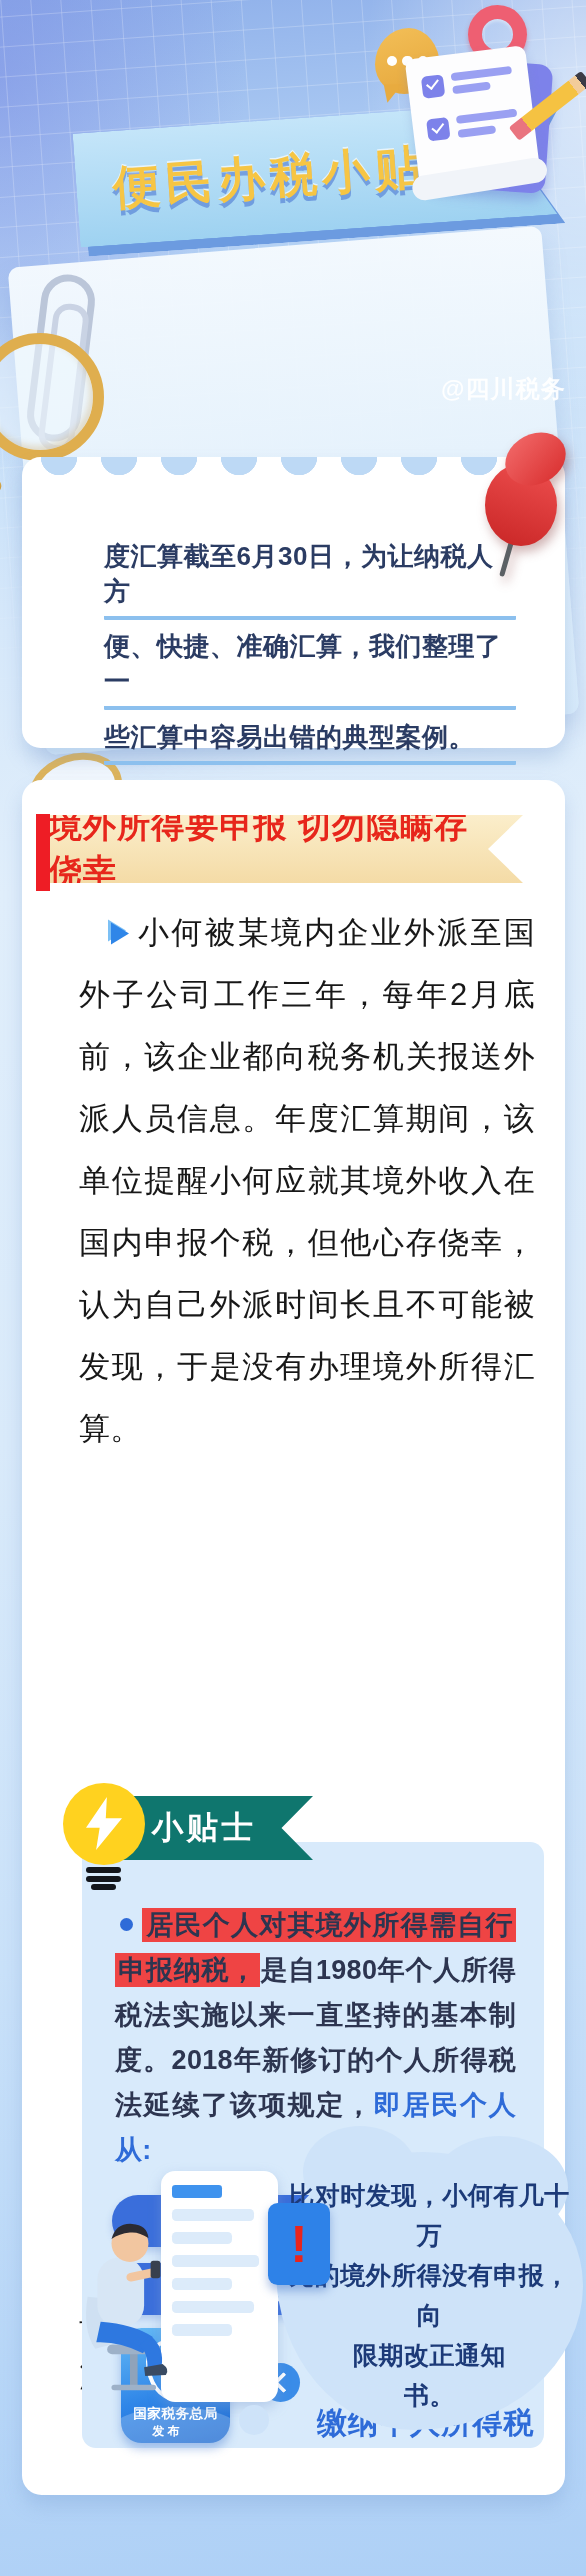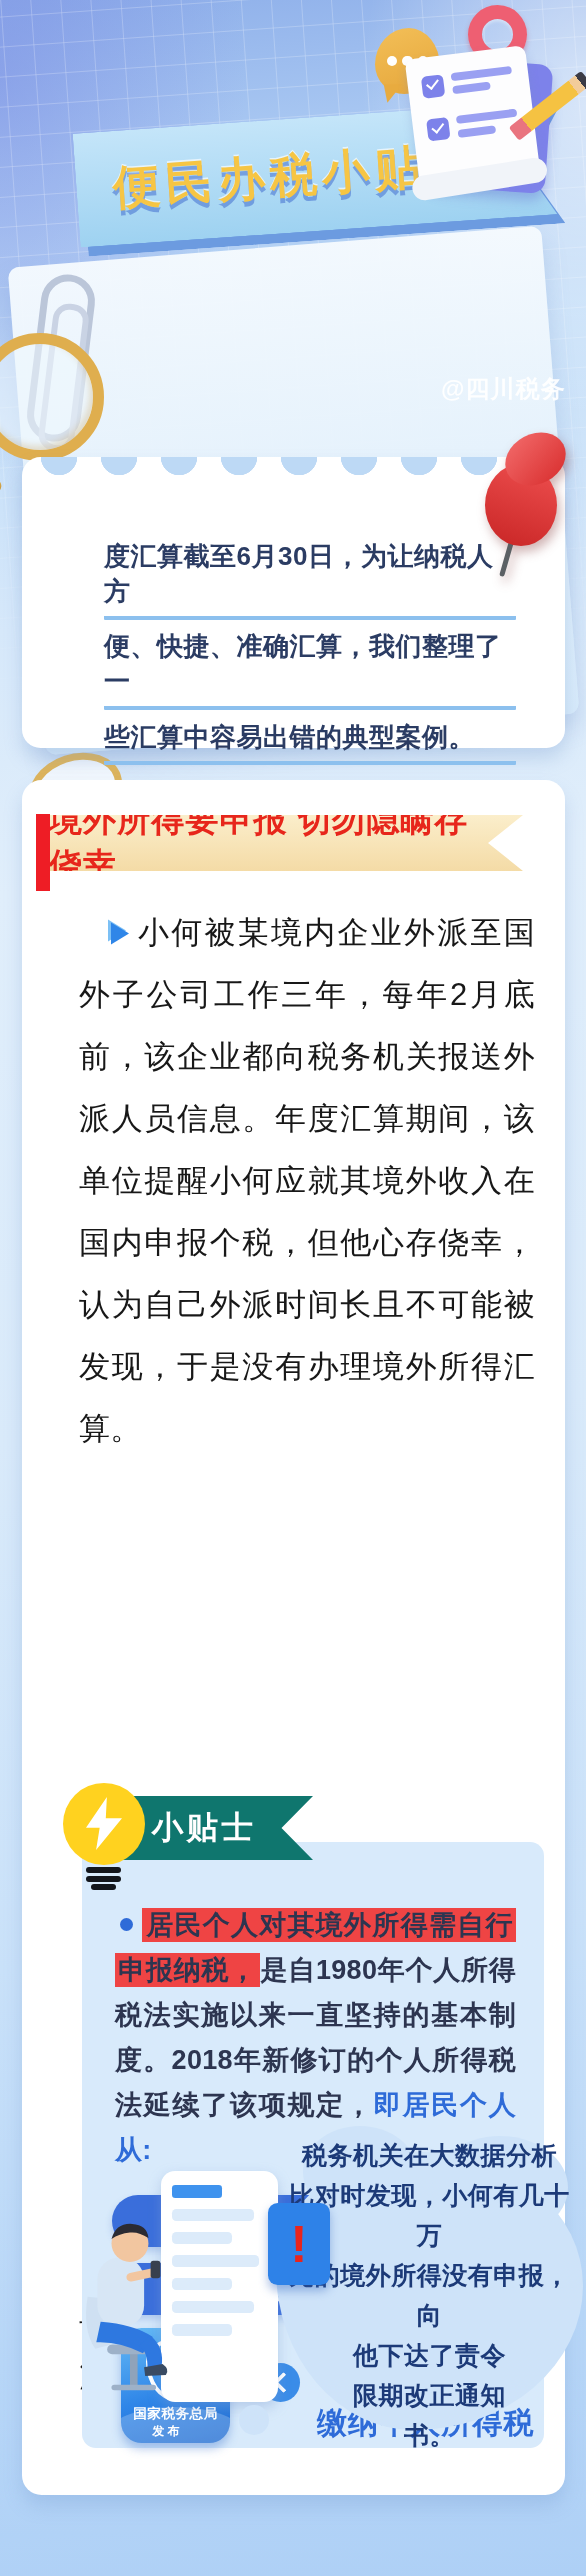--- a/index.html
+++ b/index.html
@@ -98,21 +98,21 @@
     box-shadow:0 11px 18.5px rgba(115,150,205,.28); }
   .card1{ top:457px; height:291px; border-radius:18.5px; padding:82px 49px 0 82px; }
   .scallops{ position:absolute; top:-0.5px; left:18.5px; right:18.5px; height:36px;
     background-image:radial-gradient(circle at 18px 0px, #bdd9f5 0 18px, transparent 18.5px);
     background-size:60px 36px; background-repeat:repeat-x; }
   .intro-line{ font-size:26px; font-weight:600; color:#2b3c63; letter-spacing:0.5px;
     padding-bottom:6.5px; border-bottom:4.3px solid #8cc0ee; margin-bottom:9.8px; border-radius:1.1px; }
   .intro-indent{ text-indent:52px; }
   .card2{ top:780px; height:1715px; border-radius:19.6px; }
   .redbar{ position:absolute; left:14px; top:34px; width:14px; height:77px; background:#ee1d25; z-index:7; }
-  .sec-banner{ position:absolute; left:27px; top:35px; width:474px; height:56px; z-index:6;
+  .sec-banner{ position:absolute; left:27px; top:35px; width:474px; height:68px; z-index:6;
     background:linear-gradient(180deg,#fbeecb,#f4dba6);
     clip-path:polygon(0 0,100% 0,calc(100% - 35px) 50%,100% 100%,0 100%);
     display:flex; align-items:center; justify-content:center; padding-right:30px; }
   .sec-title{ font-size:33px; font-weight:900; color:#e7261b; letter-spacing:1.1px; }
   .para{ position:absolute; left:57px; right:30px; font-size:31px; line-height:62px;
     font-weight:500; color:#181818; text-align:justify; letter-spacing:0.3px; }
   .para1{ top:122px; }
   .para2{ top:1443px; }
   .tri{ display:inline-block; width:0; height:0; border-top:11px solid transparent;
     border-bottom:11px solid transparent; border-left:18.5px solid #2f86e8; margin:0 7.6px 0 31.5px;
@@ -252,24 +252,22 @@
     <div class="phone">
       <div class="acc"></div>
       <div class="bar b1"></div>
         <div class="bar b2"></div>
         <div class="bar b3"></div>
       <div class="bar b2"></div>
         <div class="bar b1"></div>
         <div class="bar b2"></div>
     </div>
     <div class="cloud">
-      <div class="cloud-line">税务机关在大数据分析</div>
       <div class="cloud-line">比对时发现，小何有几十万</div>
       <div class="cloud-line">元的境外所得没有申报，向</div>
-      <div class="cloud-line">他下达了责令</div>
       <div class="cloud-line">限期改正通知</div>
       <div class="cloud-line">书。</div>
     </div>
     <div class="cloud-tail"></div>
     <div class="alert-badge">
       <span>!</span>
     </div>
     <svg class="man" viewBox="0 0 300 360">
       <rect x="138" y="248" width="14" height="72" rx="7" fill="#8fa3ba"></rect>
       <rect x="96" y="238" width="98" height="18" rx="9" fill="#9db1c8"></rect>

